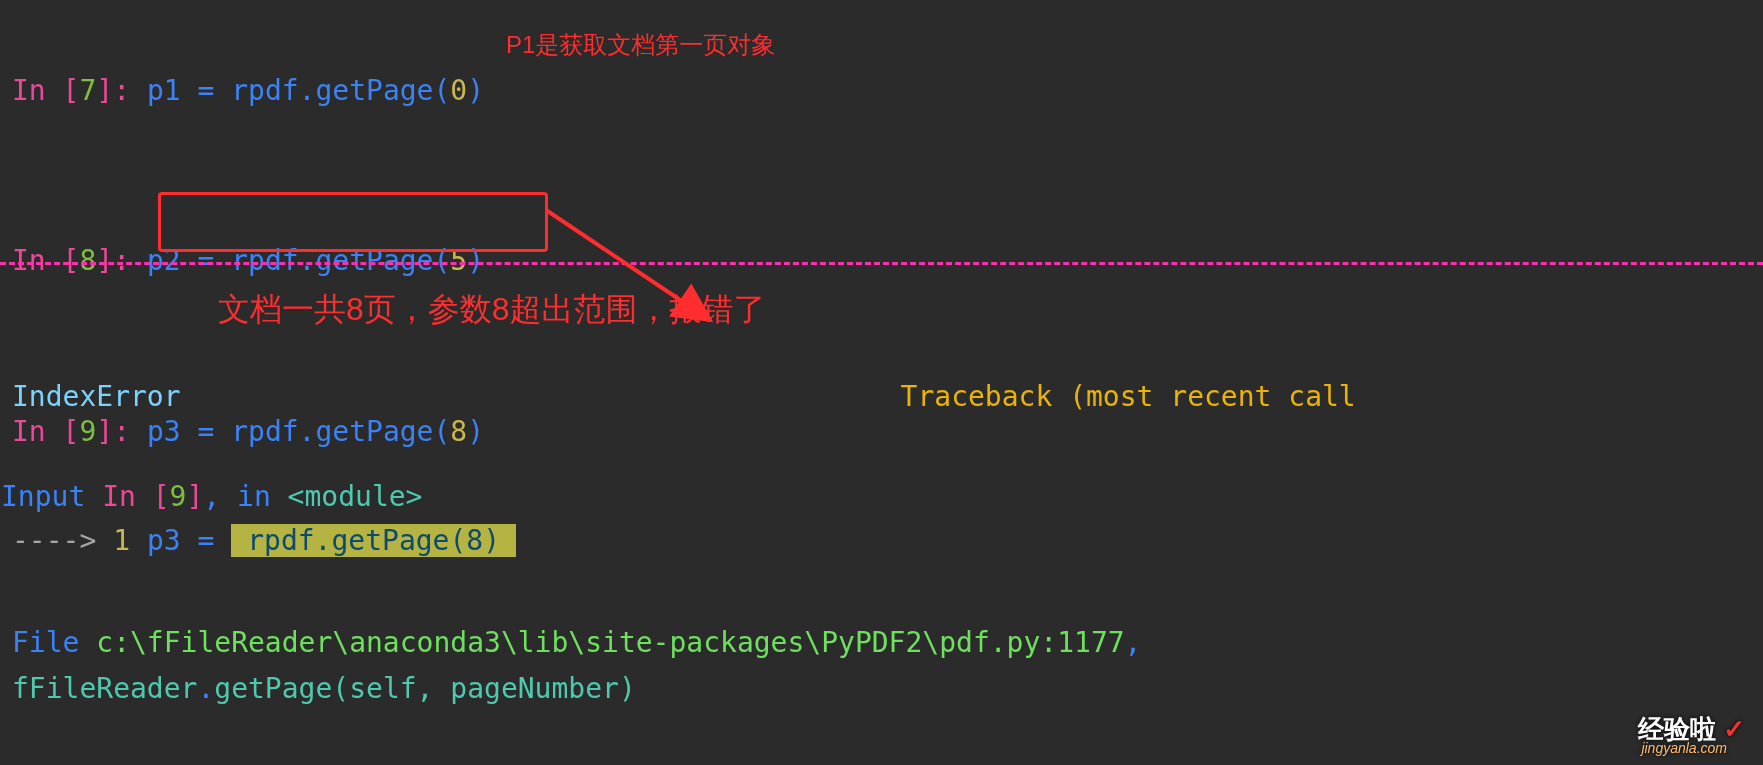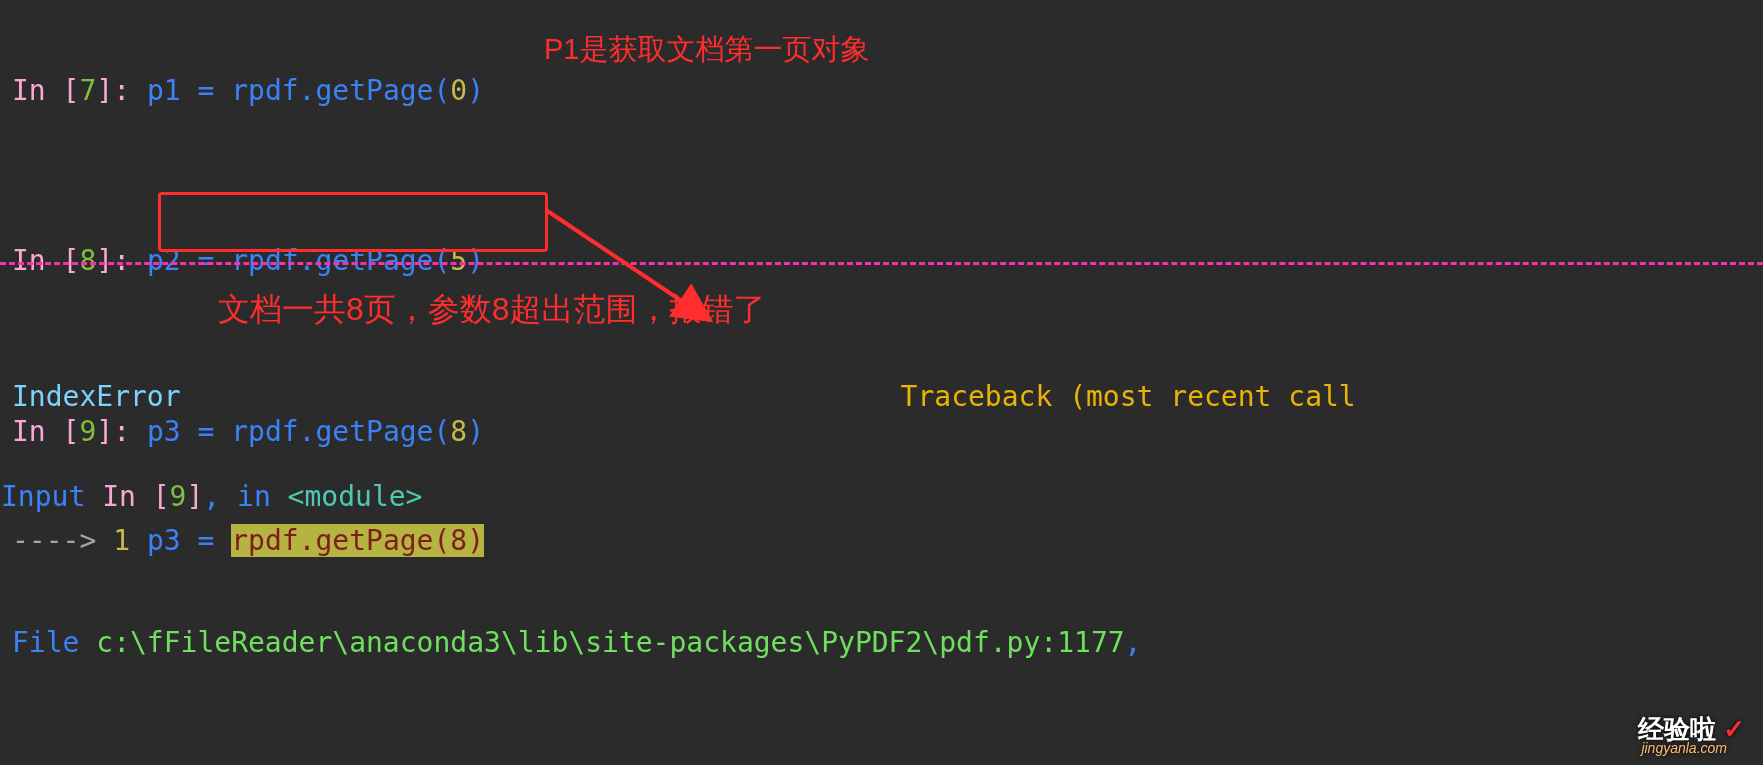--- a/index.html
+++ b/index.html
@@ -1,30 +1,30 @@
 <!DOCTYPE html>
 <html><head>
 <meta charset="utf-8">
 <style>
   html,body{margin:0;padding:0;background:#2b2b2b;color:#d4d4d4;
     font-family:"Consolas","DejaVu Sans Mono","Microsoft YaHei",monospace;
     font-size:28px;line-height:1.6;width:1763px;height:765px;overflow:hidden}
   .screen{position:relative;width:1763px;height:765px;padding:10px 12px;
     box-sizing:border-box}
   .line{white-space:pre}
-  .prompt-in{color:#f9a8d4}
+  .prompt-in{color:#ec4899}
   .prompt-num{color:#7fbf3f}
   .code{color:#3b82f6}
   .num{color:#c8b84d}
   .err{color:#7dd3fc}
   .trace{color:#eab308}
   .path{color:#6ee05e}
   .arrow{color:#a6a6a6}
   .cyan{color:#4ec9b0}
-  .hl{background:#b5b342;color:#7f1d1d;padding:0 0}
+  .hl{background:#b5b342;color:#0c4a6e;padding:0 16px}
   .annot{color:#ff2d2d;font-family:"Microsoft YaHei","SimSun",sans-serif;
     font-weight:500}
   .dashed{position:absolute;left:0;right:0;border-top:3px dashed #ff2db0;
     height:0}
   .redbox{position:absolute;border:3px solid #ff2d2d;border-radius:4px;
     pointer-events:none}
   svg.arrow-svg{position:absolute;pointer-events:none}
   .logo{position:absolute;right:18px;bottom:14px;color:#fff;
     font-family:"Microsoft YaHei",sans-serif;font-size:26px;font-weight:700;
     text-shadow:0 0 4px #000}
@@ -60,22 +60,25 @@
   </div>
 
   <div class="line" style="position:absolute;top:474px;left:12px">
 <span class="arrow">----&gt; </span><span class="num">1</span><span> </span><span class="code">p3 = </span><span class="hl">rpdf.getPage(8)</span>
   </div>
 
   <div class="line" style="position:absolute;top:576px;left:12px">
 <span class="code">File </span><span class="path">c:\fFileReader\anaconda3\lib\site-packages\PyPDF2\pdf.py:1177</span><span class="code">,</span>
   </div>
 
+  <div class="line" style="position:absolute;top:622px;left:12px">
+<span class="cyan">fFileReader</span><span class="code">.</span><span class="cyan">getPage</span><span class="cyan">(self, pageNumber)</span>
+  </div>
 
-  <div class="annot" style="position:absolute;left:544px;top:26px;font-size:29px">P1是获取文档第一页对象</div>
+  <div class="annot" style="position:absolute;left:506px;top:26px;font-size:24px">P1是获取文档第一页对象</div>
   <div class="annot" style="position:absolute;left:218px;top:284px;font-size:32px">文档一共8页，参数8超出范围，报错了</div>
 
   <div class="redbox" style="left:158px;top:192px;width:384px;height:54px"></div>
 
   <svg class="arrow-svg" style="left:540px;top:200px" width="220" height="150">
     <defs>
       <marker id="ah" markerWidth="12" markerHeight="12" refX="9" refY="5" orient="auto">
         <path d="M0,0 L10,5 L0,10 z" fill="#ff2d2d"></path>
       </marker>
     </defs>

